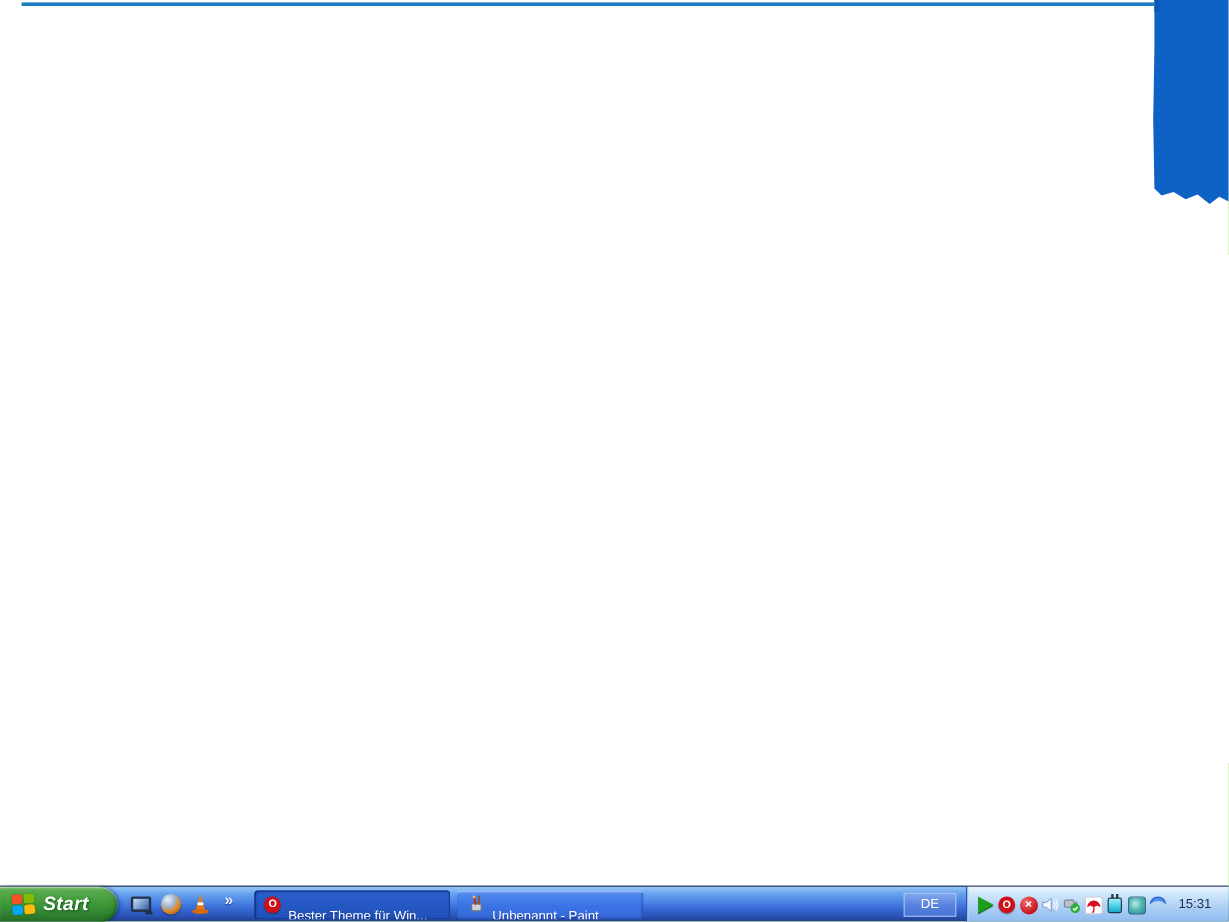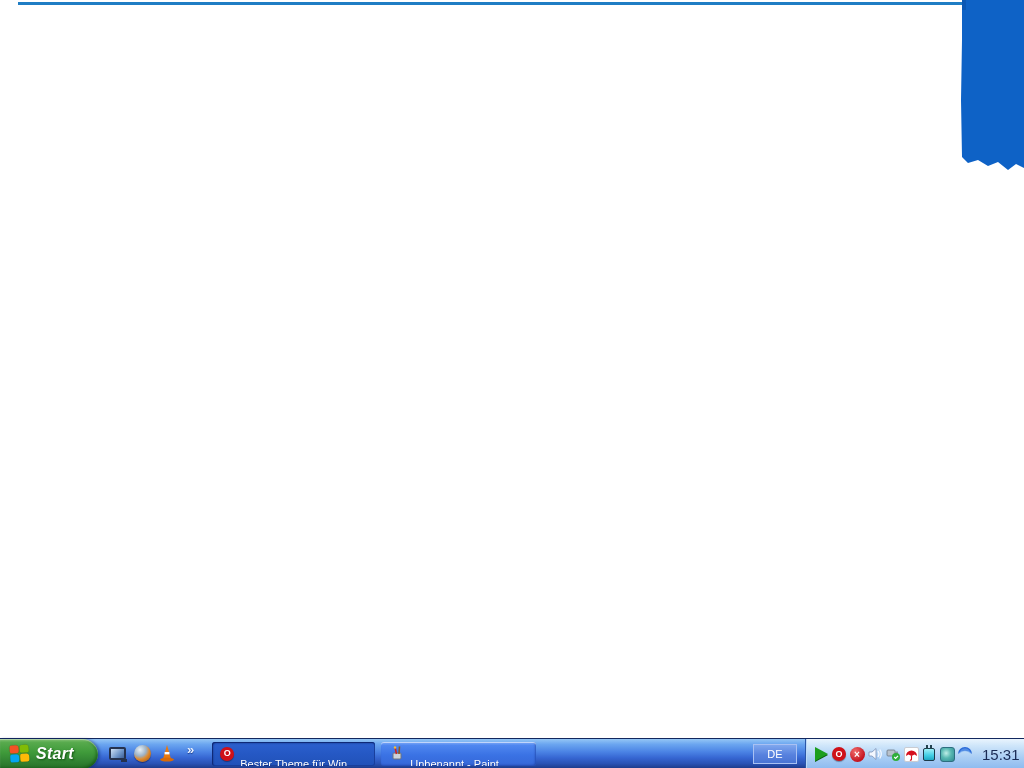--- a/index.html
+++ b/index.html
@@ -103,21 +103,21 @@
   .avira { width:15px; height:15px; background:#fff; border-radius:2px; border:1px solid #c9ccd2;
       display:flex; align-items:center; justify-content:center; }
   .plug-body { width:12px; height:13px; border:1px solid #1c3a4a; border-radius:2px;
       background:linear-gradient(180deg,#9ef0f8 0%,#3fcde4 60%,#1ea8c4 100%); position:relative; }
   .plug-body::before { content:""; position:absolute; left:2px; top:-4px; width:2px; height:4px; background:#23424e; }
   .plug-body::after  { content:""; position:absolute; right:2px; top:-4px; width:2px; height:4px; background:#23424e; }
   .messenger { width:15px; height:15px; border-radius:3px;
       background:radial-gradient(circle at 40% 40%, #bfeee8 0%, #58b8b2 45%, #2e8a92 100%);
       border:1px solid #2c6e80; }
 
-  .clock { margin-left:7px; color:#1a2b55; font-size:15px; flex:0 0 auto; }
+  .clock { margin-left:7px; color:#1a2b55; font-size:11px; flex:0 0 auto; }
 </style>
 </head>
 <body>
 
 <div class="screen">
 
   <div class="canvas-area">
     <div class="blue-line"></div>
     <svg class="blue-corner-svg" width="66" height="174" viewBox="0 0 66 174">
       <polygon fill="#0e62c6" points="4,0 66,0 66,168 58,164 50,170 40,162 30,166 20,160 10,163 4,157 3,100 4,40"></polygon>

